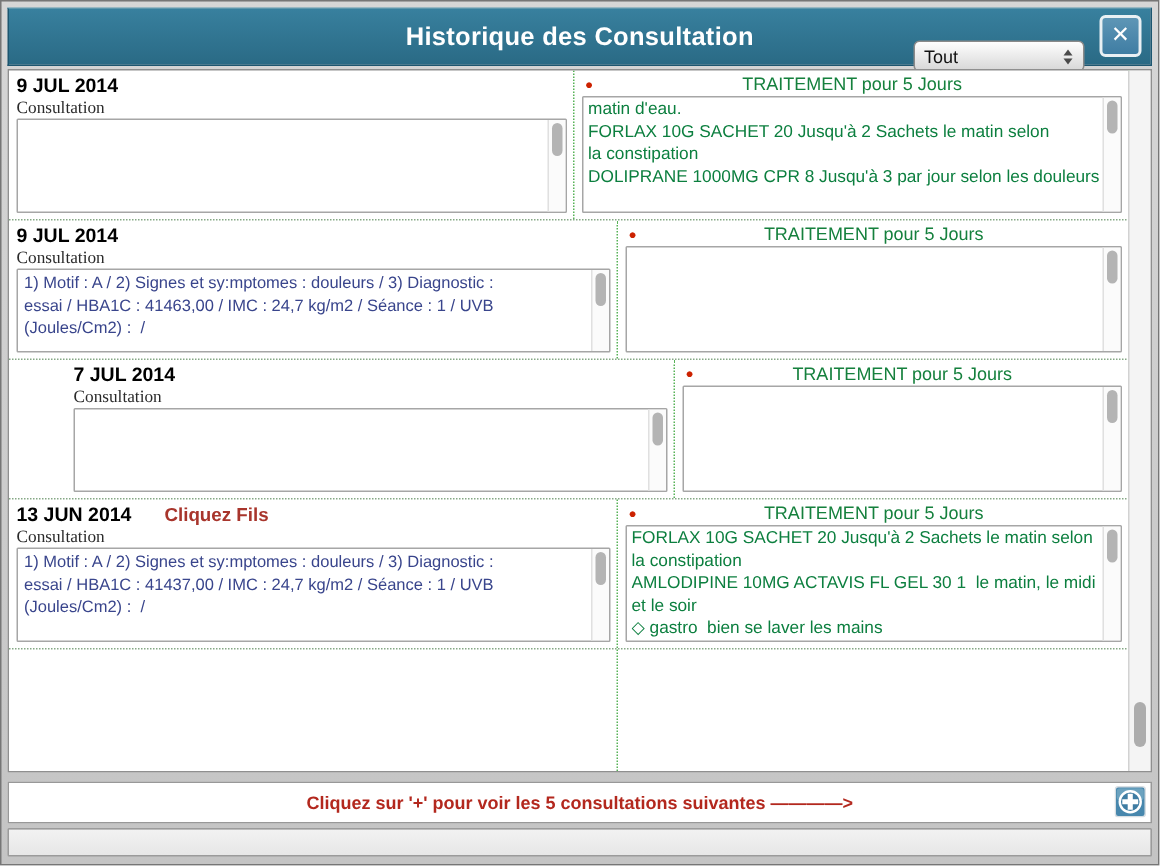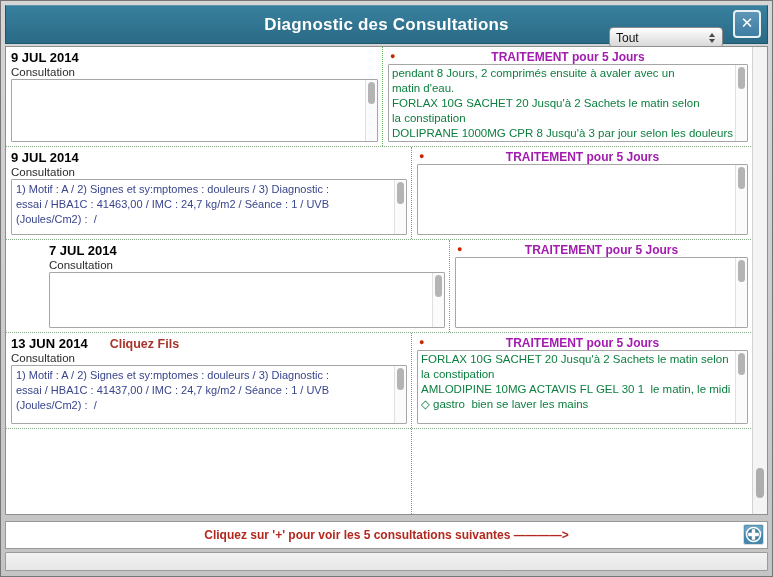--- a/index.html
+++ b/index.html
@@ -56,35 +56,35 @@
   .row.r1{flex:0 0 92px;}
   .row.r2{flex:0 0 92px;padding-left:38px;}
   .row.r3{flex:0 0 95px;}
   .row.filler{flex:1;border-bottom:none;}
   .cell{box-sizing:border-box;display:flex;flex-direction:column;padding:2px 4px 4px 5px;}
   .cell-left{width:406px;border-right:1px dotted #57b257;}
   .cell-right{flex:1;border-right:1px dotted #57b257;}
   .date-line{height:16px;line-height:16px;white-space:pre;}
   .date{font-size:13px;font-weight:bold;color:#000;}
   .tag{font-size:12.5px;font-weight:bold;color:#a8352c;margin-left:22px;}
-  .type{height:14px;line-height:14px;font-size:11.5px;color:#2b2b2b;}
+  .type{height:14px;line-height:14px;font-size:11.5px;color:#2b2b2b;font-family:Liberation Serif, serif;}
   .scrollbox{
     position:relative;flex:1;box-sizing:border-box;
     border:1px solid #a6a6a6;border-radius:1px;background:#fff;overflow:hidden;
   }
   .sb-track{
     position:absolute;right:0;top:0;bottom:0;width:11px;
     background:#fbfbfb;border-left:1px solid #e0e0e0;
   }
   .sb-thumb{width:7px;height:22px;margin:2px auto 0;background:#b4b4b4;border-radius:4px;}
   .note-text{padding:2px 14px 0 4px;}
   .note-line{font-size:11px;line-height:15px;color:#39458c;white-space:pre;overflow:hidden;}
   .treat-header{position:relative;height:15px;line-height:14px;text-align:center;}
   .bullet{position:absolute;left:2px;top:0;color:#cc2200;font-size:9px;}
-  .th-text{font-size:12px;font-weight:bold;color:#a21caf;}
+  .th-text{font-size:12px;font-weight:normal;color:#15803d;}
   .treat-text{padding:1px 14px 0 3px;}
   .treat-line{font-size:11.5px;line-height:15px;color:#0c7f3f;white-space:pre;overflow:hidden;}
   
   .main-scrollbar{
     position:absolute;right:0;top:0;bottom:0;width:14px;
     background:#f4f4f4;border-left:1px solid #d2d2d2;
   }
   .main-thumb{position:absolute;left:3px;bottom:16px;width:8px;height:30px;background:#adadad;border-radius:4px;}
   
   .footer{
@@ -103,21 +103,21 @@
     background:linear-gradient(#f2f2f2,#e7e7e7);
     border:1px solid #9b9b9b;box-sizing:border-box;border-radius:1px;
   }
 </style>
 </head>
 <body>
 
 <div class="frame">
 
   <div class="titlebar">
-    <div class="title">Diagnostic des Consultations</div>
+    <div class="title">Historique des Consultation</div>
     <div class="filter-select">
       <span class="filter-label">Tout</span>
       <span class="stepper">
         <span class="tri-up"></span>
           <span class="tri-down"></span>
       </span>
     </div>
     <div class="close-btn">
       <span>✕</span>
     </div>
@@ -141,21 +141,20 @@
               </div>
           </div>
         </div>
         <div class="cell cell-right">
           <div class="treat-header">
             <span class="bullet">●</span>
             <span class="th-text">TRAITEMENT pour 5 Jours</span>
           </div>
           <div class="scrollbox">
             <div class="treat-text">
-              <div class="treat-line">pendant 8 Jours, 2 comprimés ensuite à avaler avec un</div>
               <div class="treat-line">matin d'eau.</div>
               <div class="treat-line">FORLAX 10G SACHET 20 Jusqu'à 2 Sachets le matin selon</div>
               <div class="treat-line">la constipation</div>
               <div class="treat-line">DOLIPRANE 1000MG CPR 8 Jusqu'à 3 par jour selon les douleurs</div>
             </div>
             <div class="sb-track">
                 <div class="sb-thumb"></div>
               </div>
           </div>
         </div>
@@ -237,20 +236,21 @@
         <div class="cell cell-right">
           <div class="treat-header">
             <span class="bullet">●</span>
             <span class="th-text">TRAITEMENT pour 5 Jours</span>
           </div>
           <div class="scrollbox">
             <div class="treat-text">
               <div class="treat-line">FORLAX 10G SACHET 20 Jusqu'à 2 Sachets le matin selon</div>
               <div class="treat-line">la constipation</div>
               <div class="treat-line">AMLODIPINE 10MG ACTAVIS FL GEL 30 1  le matin, le midi</div>
+              <div class="treat-line">et le soir</div>
               <div class="treat-line">◇ gastro  bien se laver les mains</div>
             </div>
             <div class="sb-track">
                 <div class="sb-thumb"></div>
               </div>
           </div>
         </div>
       </div>
 
       <div class="row filler">

